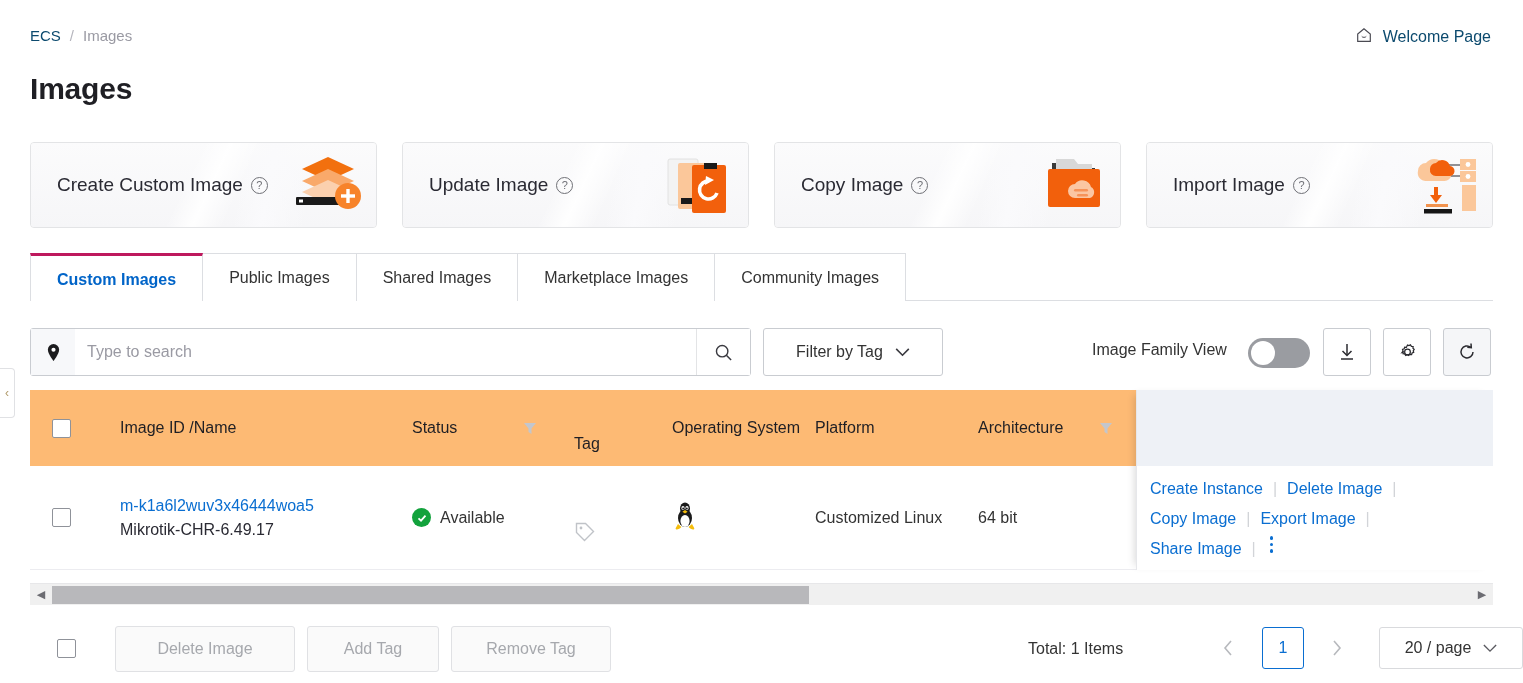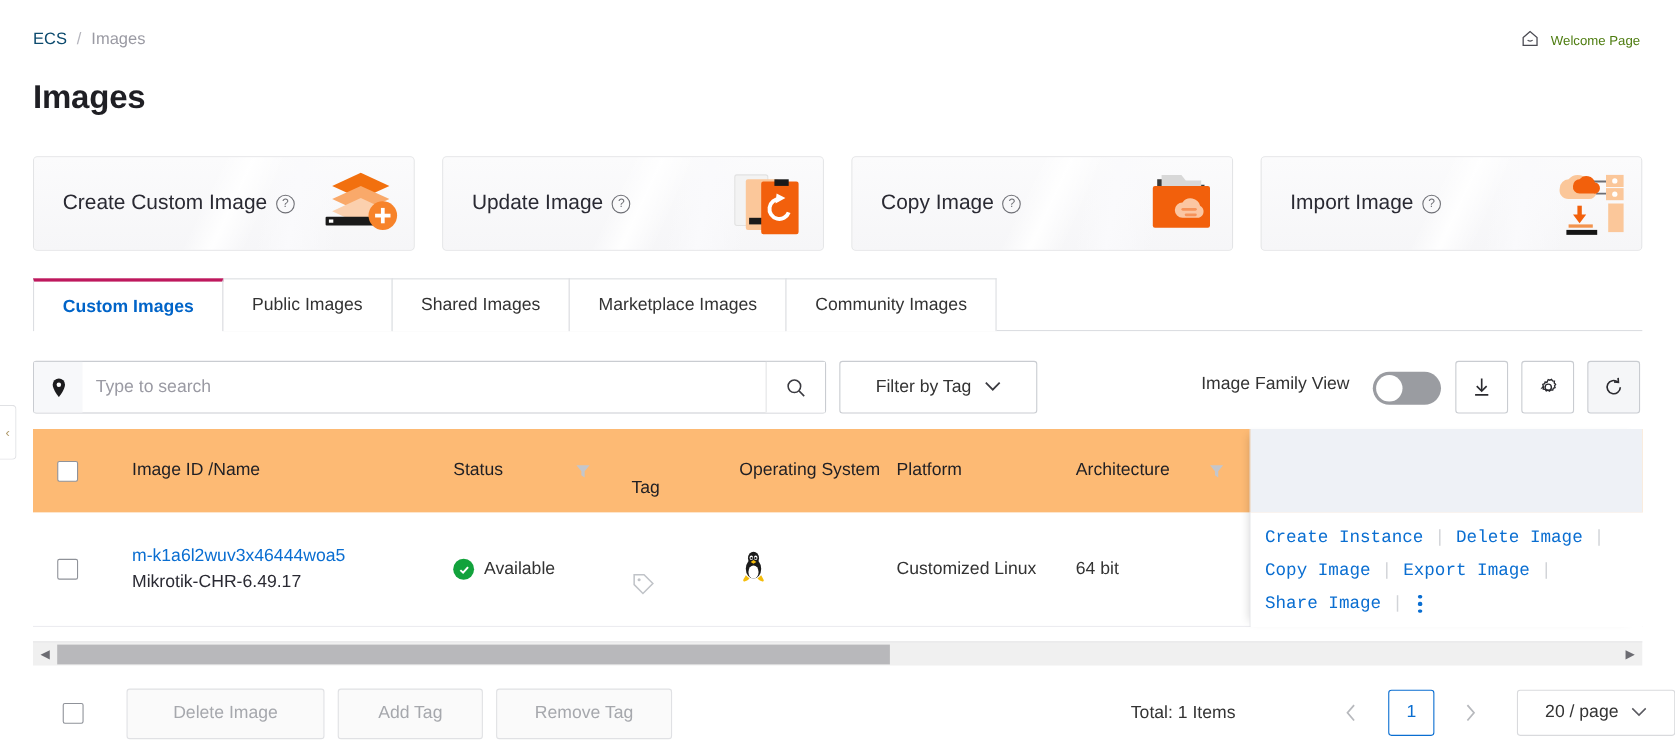--- a/index.html
+++ b/index.html
@@ -22,22 +22,22 @@
     color: #5a5a64;
     display: flex; align-items: center; gap: 9px;
   }
   .bc-link { color: #0c4a6e; text-decoration: none; cursor: pointer; }
   .bc-sep { color: #b5b5bd; }
   .bc-current { color: #9a9aa3; }
 
   .welcome {
     position: absolute;
     right: 32px; top: 26px;
-    font-size: 12px;
-    color: #4d7c0f;
+    font-size: 16px;
+    color: #0c4a6e;
     display: flex; align-items: center; gap: 10px;
     cursor: pointer;
   }
 
   
   .page-title {
     position: absolute;
     left: 30px; top: 72px;
     font-size: 30px;
     font-weight: 600;
@@ -297,21 +297,21 @@
   .frozen-col .fz-body { height: 104px; background: #fff; }
 
   .actions-box {
     position: absolute;
     left: 1120px; top: 84px;
     width: 340px;
     font-size: 16px;
     line-height: 30px;
     z-index: 4;
   }
-  .act-line { display: flex; align-items: center; white-space: nowrap; font-family: Liberation Mono, monospace; }
+  .act-line { display: flex; white-space: nowrap; }
   .act-link { color: #0a6ed1; text-decoration: none; cursor: pointer; }
   .act-sep { color: #d2d4d8; margin: 0 10px; }
   .dots {
     display: inline-flex; flex-direction: column; gap: 3px;
     cursor: pointer; padding: 2px 4px;
   }
   .dots i { width: 3.5px; height: 3.5px; border-radius: 50%; background: #0a6ed1; display:block; }
 
   
   .hscroll {

